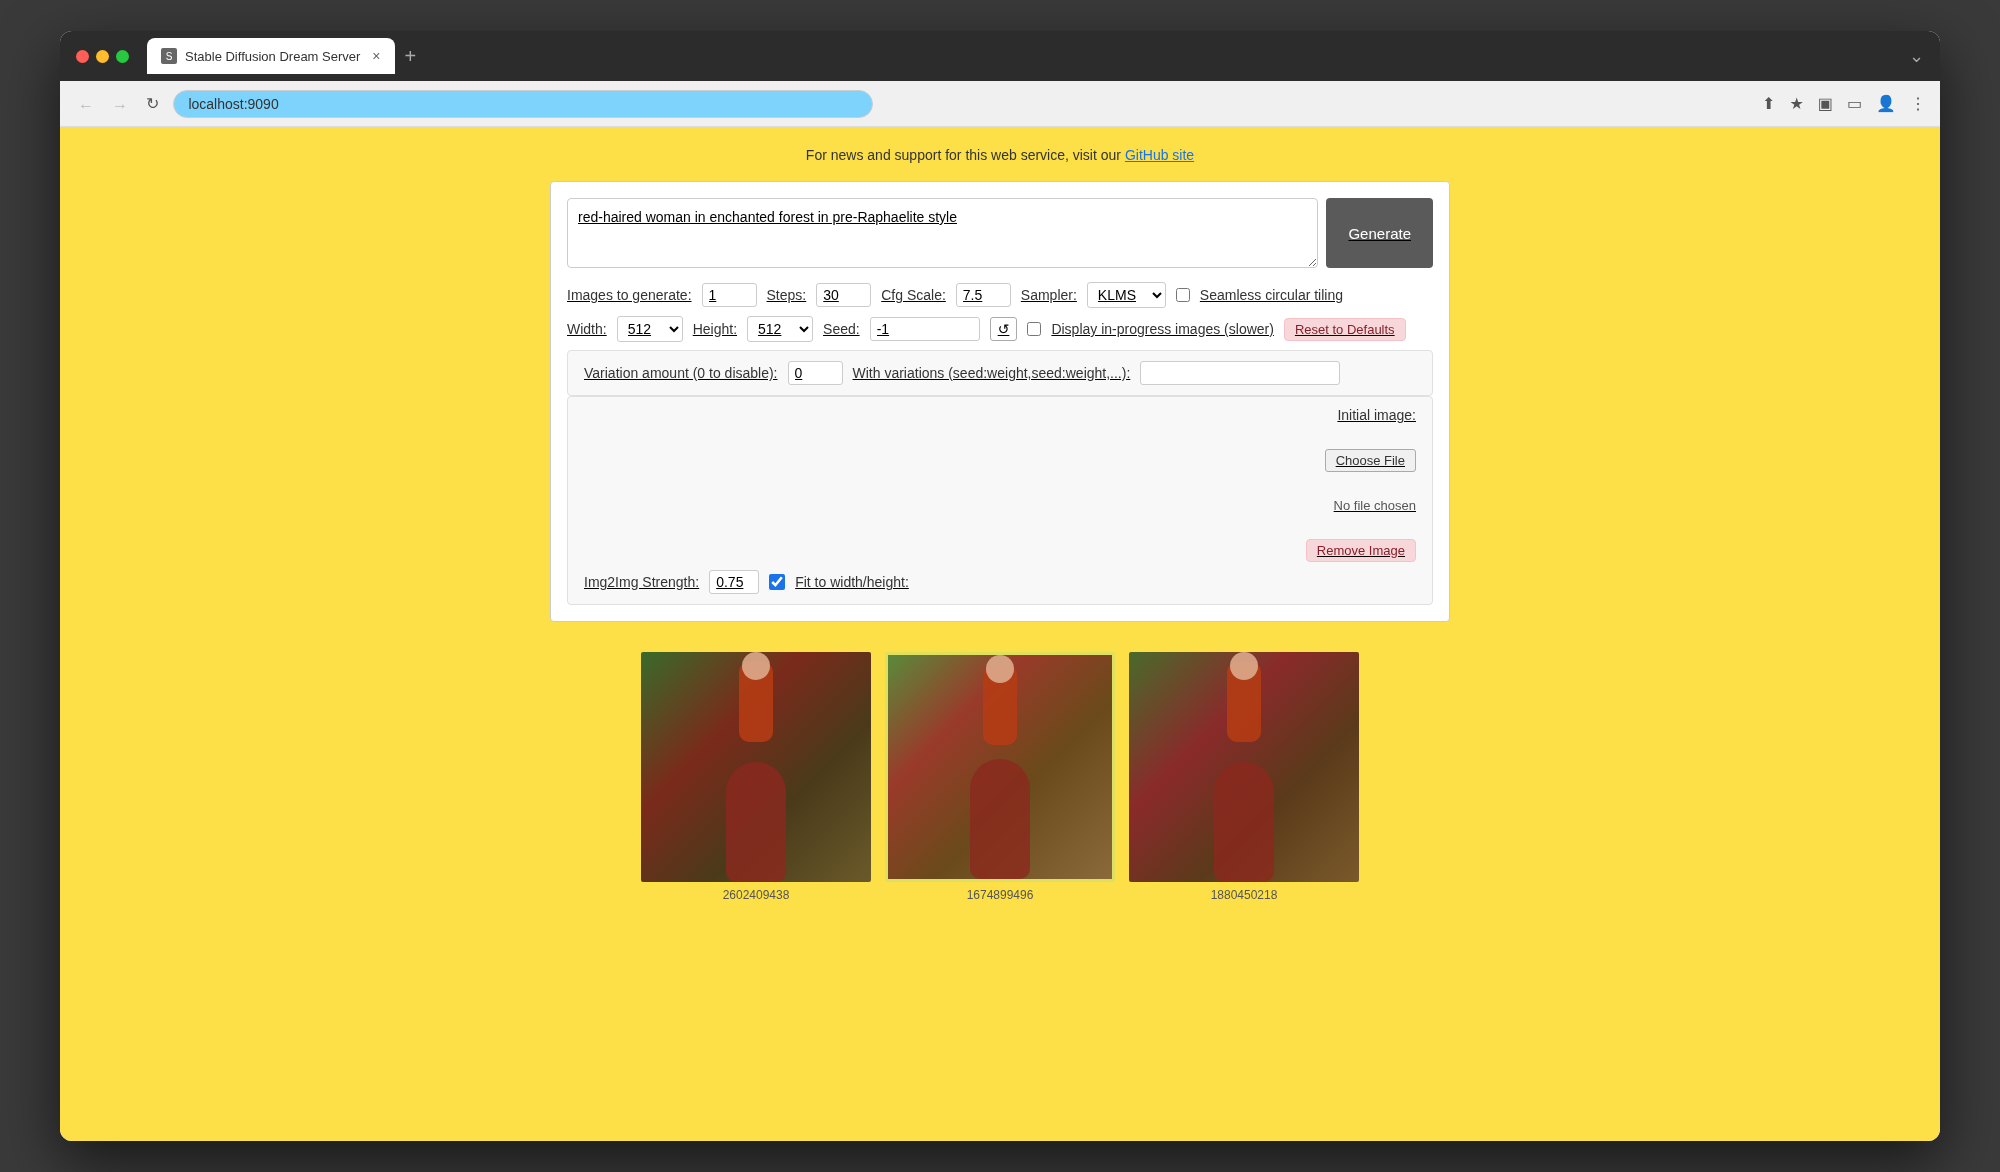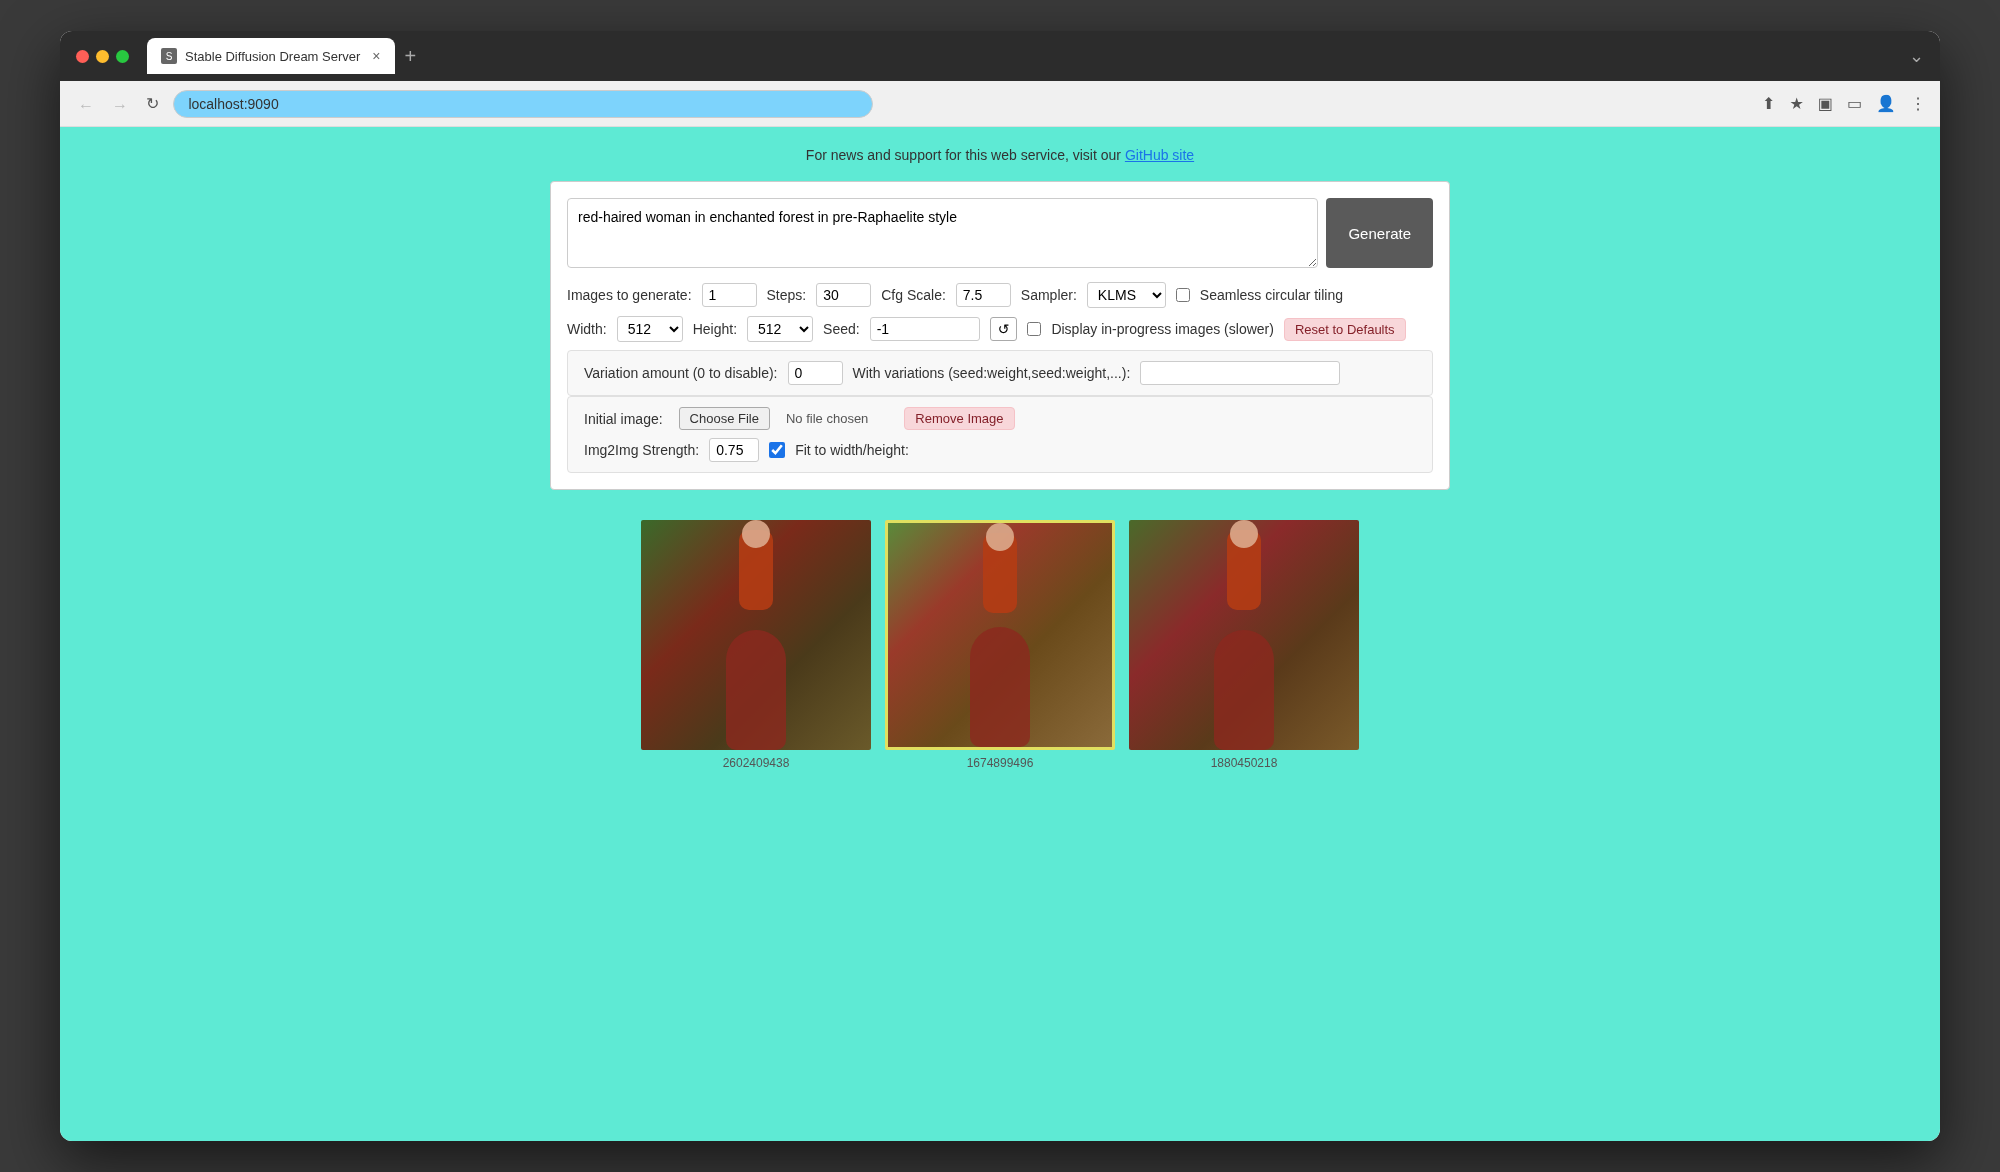--- a/index.html
+++ b/index.html
@@ -133,21 +133,21 @@
       color: #555;
       font-size: 16px;
     }
     .toolbar-icon {
       cursor: pointer;
     }
 
     
     .page-content {
       flex: 1;
-      background: #5eead4;
+      background: #fde047;
       overflow-y: auto;
       padding: 20px 0 40px 0;
       display: flex;
       flex-direction: column;
       align-items: center;
     }
 
     .top-notice {
       font-size: 14px;
       color: #333;
@@ -160,20 +160,21 @@
     }
 
     
     .main-card {
       width: 900px;
       border: 1px solid #ccc;
       border-radius: 4px;
       padding: 16px;
       background: #fff;
       margin-bottom: 30px;
+      text-decoration: underline;
     }
 
     
     .prompt-row {
       display: flex;
       gap: 8px;
       margin-bottom: 14px;
     }
     .prompt-textarea {
       flex: 1;
@@ -261,22 +262,23 @@
       background: #f8f8f8;
       border: 1px solid #e0e0e0;
       border-radius: 4px;
       padding: 10px 16px;
       display: flex;
       flex-direction: column;
       gap: 8px;
     }
     .initial-image-row {
       display: flex;
-      align-items: center;
-      gap: 16px;
+      align-items: flex-end;
+      gap: 26px;
+      flex-direction: column;
     }
     .choose-file-btn {
       background: #f0f0f0;
       color: #333;
       border: 1px solid #aaa;
       border-radius: 3px;
       padding: 3px 10px;
       font-size: 13px;
       cursor: pointer;
     }

